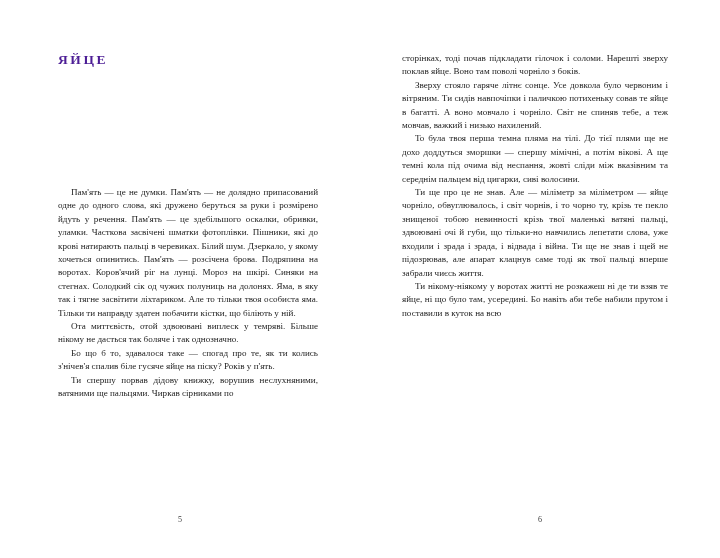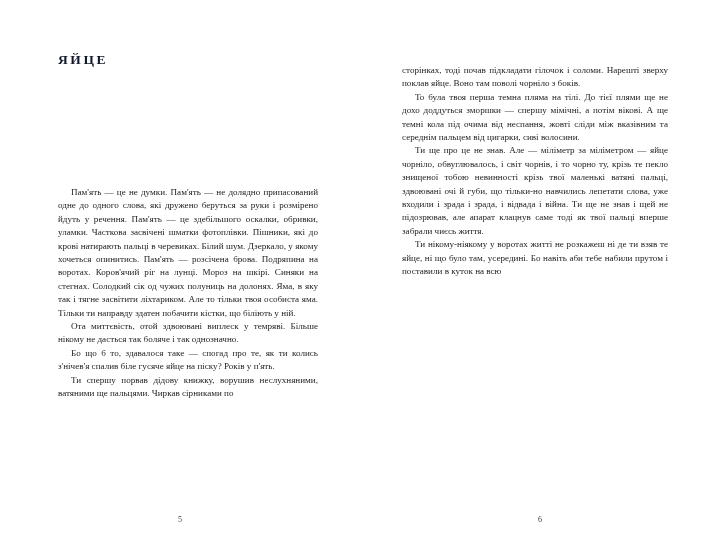--- a/index.html
+++ b/index.html
@@ -31,39 +31,39 @@
     padding: 52px 42px 0 58px;
   }
   .page-right {
     padding: 52px 52px 0 42px;
   }
   .chapter-title {
     font-family: "Liberation Serif", serif;
     font-size: 13.5px;
     letter-spacing: 2.6px;
     font-weight: 700;
-    color: #0f172a;
+    color: #4c1d95;
     margin: 0 0 118px 0;
     text-transform: uppercase;
   }
   .body-text p {
     margin: 0;
     font-size: 9.1px;
     line-height: 13.4px;
     text-align: justify;
     text-justify: inter-word;
     hyphens: manual;
     color: #1c1c1c;
     text-indent: 13px;
   }
   .body-text p.noindent {
     text-indent: 0;
   }
   .page-right .body-text {
-    margin-top: 12px;
+    margin-top: 0;
   }
   .folio {
     position: absolute;
     bottom: 34px;
     font-size: 8px;
     color: #3a3a3a;
     width: 100%;
     left: 0;
     text-align: center;
   }
@@ -86,20 +86,21 @@
       <p>Ота миттєвість, отой здвоювані виплеск у темряві. Більше нікому не дасться так боляче і так однозначно.</p>
       <p>Бо що б то, здавалося таке — спогад про те, як ти колись з'нічев'я спалив біле гусяче яйце на піску? Років у п'ять.</p>
       <p>Ти спершу порвав дідову книжку, ворушив неслухняними, ватяними ще пальцями. Чиркав сірниками по</p>
     </div>
     <div class="folio">5</div>
   </div>
 
   <div class="page page-right">
     <div class="body-text">
       <p class="noindent">сторінках, тоді почав підкладати гілочок і соломи. Нарешті зверху поклав яйце. Воно там поволі чорніло з боків.</p>
+      <p>Зверху стояло гаряче літнє сонце. Усе довкола було червоним і вітряним. Ти сидів навпочіпки і паличкою потихеньку совав те яйце в багатті. А воно мовчало і чорніло. Світ не спиняв тебе, а теж мовчав, важкий і низько нахилений.</p>
       <p>То була твоя перша темна пляма на тілі. До тієї плями ще не дохо доддуться зморшки — спершу мімічні, а потім вікові. А ще темні кола під очима від неспання, жовті сліди між вказівним та середнім пальцем від цигарки, сиві волосини.</p>
       <p>Ти ще про це не знав. Але — міліметр за міліметром — яйце чорніло, обвуглювалось, і світ чорнів, і то чорно ту, крізь те пекло знищеної тобою невинності крізь твої маленькі ватяні пальці, здвоювані очі й губи, що тільки-но навчились лепетати слова, уже входили і зрада і зрада, і відвада і війна. Ти ще не знав і щей не підозрював, але апарат клацнув саме тоді як твої пальці вперше забрали чиєсь життя.</p>
       <p>Ти нікому-ніякому у воротах житті не розкажеш ні де ти взяв те яйце, ні що було там, усередині. Бо навіть аби тебе набили прутом і поставили в куток на всю</p>
     </div>
     <div class="folio">6</div>
   </div>
 
 </div>
 
 </body></html>

